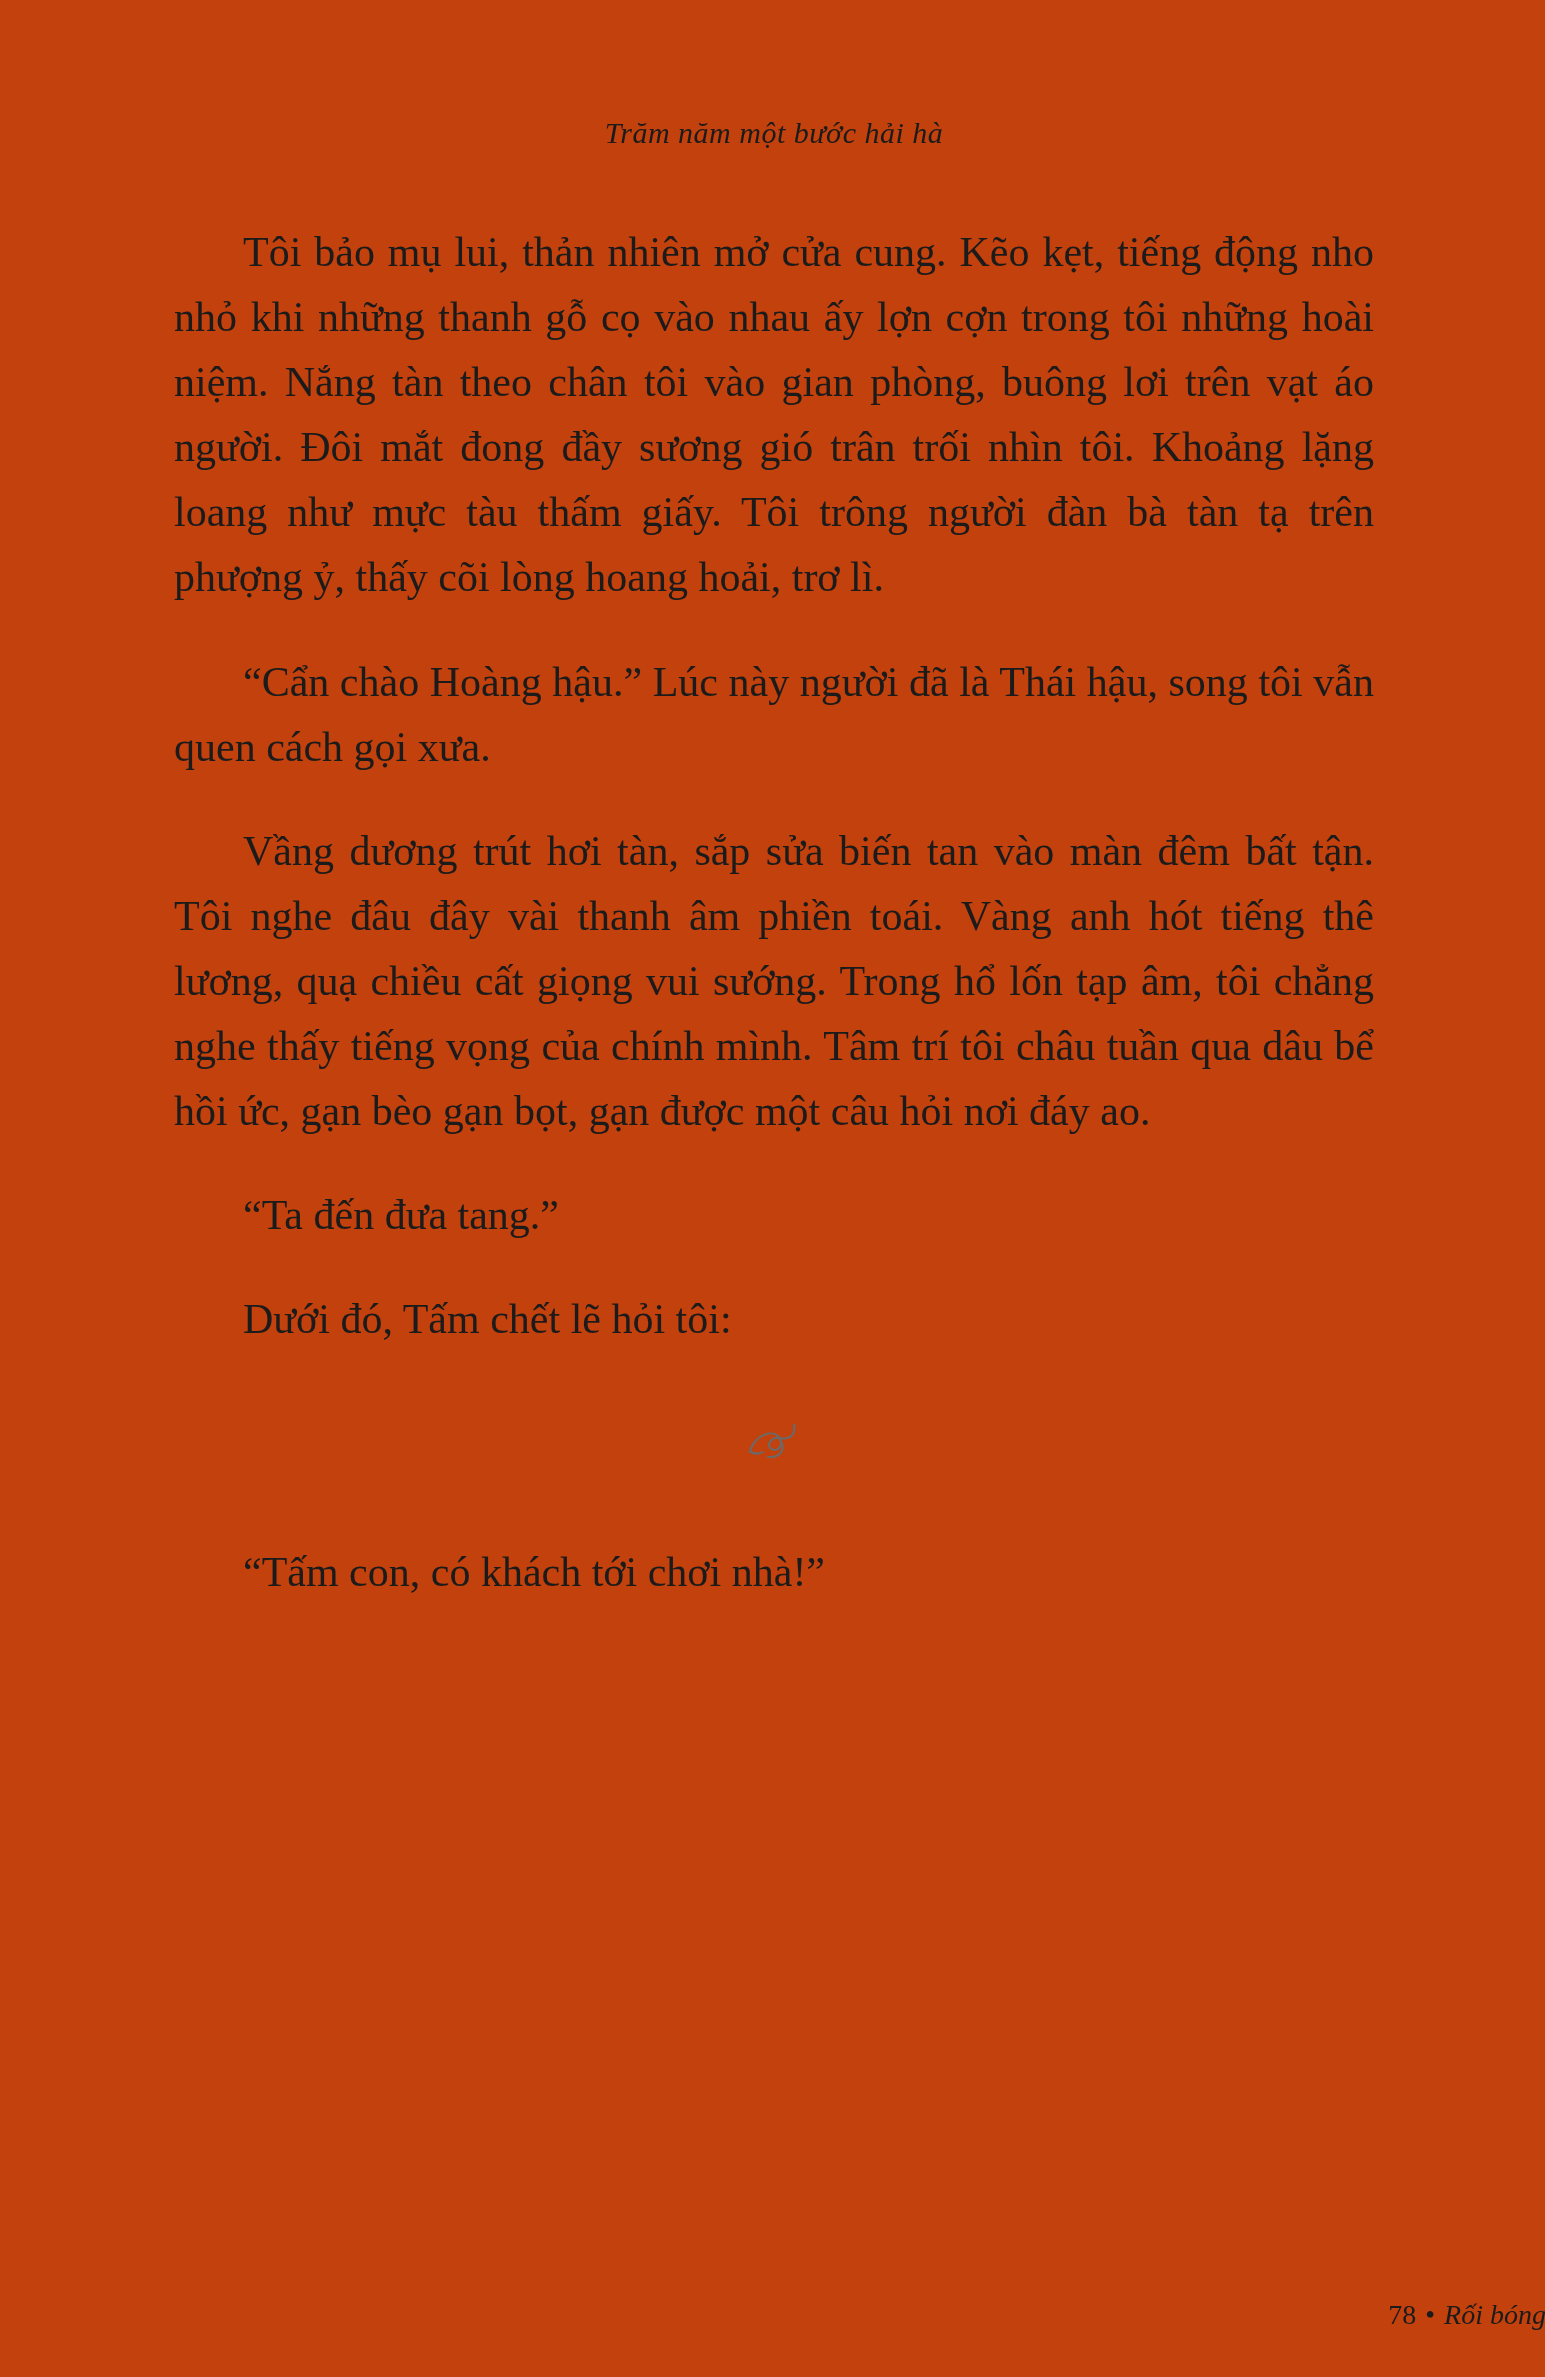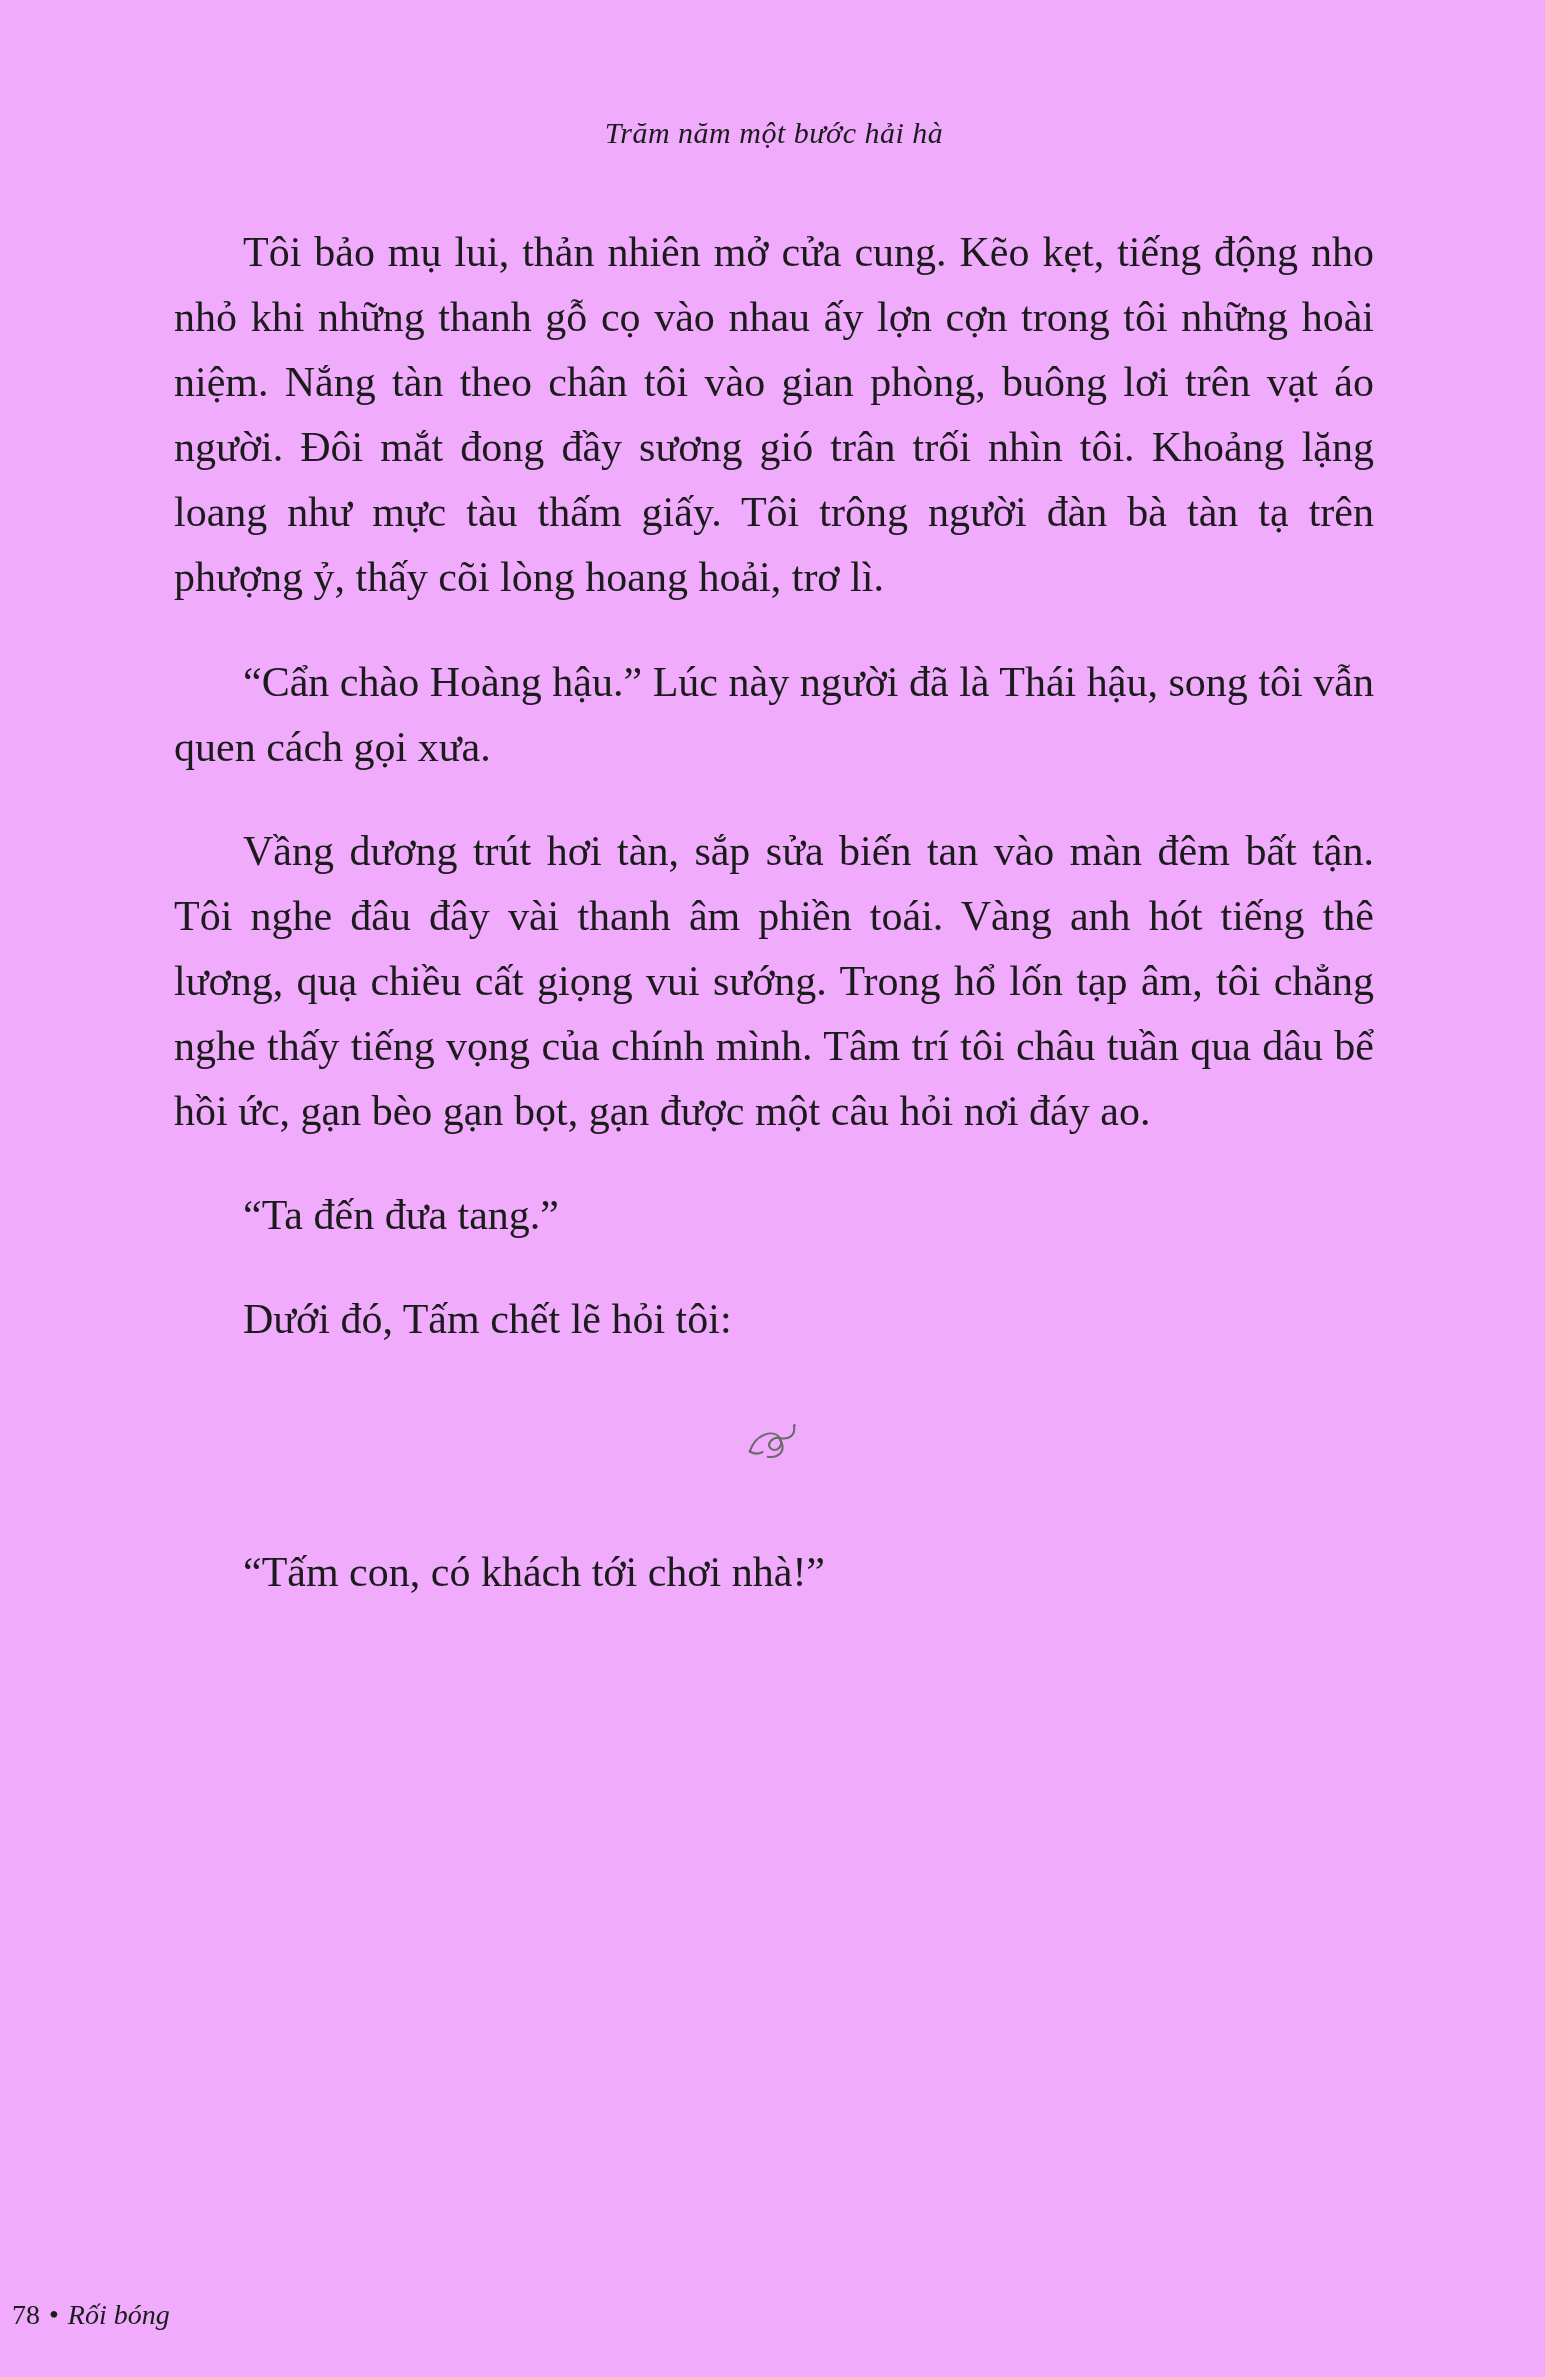--- a/index.html
+++ b/index.html
@@ -1,21 +1,21 @@
 <!DOCTYPE html>
 <html lang="vi" style="font-size:8px"><head>
 <meta charset="utf-8">
 <style>
   * { margin: 0; padding: 0; box-sizing: border-box; }
   html, body { background: #ffffff; }
   .page {
     position: relative;
     width: 1546px;
     height: 2377px;
-    background: #f0abfc;
+    background: #c2410c;
     color: #1b1b1b;
     font-family: "Liberation Serif", "DejaVu Serif", serif;
     overflow: hidden;
   }
   .text-block {
     position: absolute;
     left: 174px;
     right: 172px;
     top: 116px;
   }
@@ -39,24 +39,24 @@
   p.italic-para { font-style: italic; }
   .inline-italic { }
   .ornament-wrap {
     text-align: center;
     margin: 65px 0 75px 0;
     line-height: 0;
   }
   .ornament-wrap svg { display: inline-block; }
   .footer {
     position: absolute;
-    left: 12px;
+    left: 2px;
     right: 0;
     bottom: 46px;
-    text-align: left;
+    text-align: right;
     font-size: 28px;
     color: #1b1b1b;
   }
   .footer .sep { margin: 0 9px; }
   .footer .book-title { font-style: italic; }
 </style>
 </head>
 <body>
 
 <div class="page">

